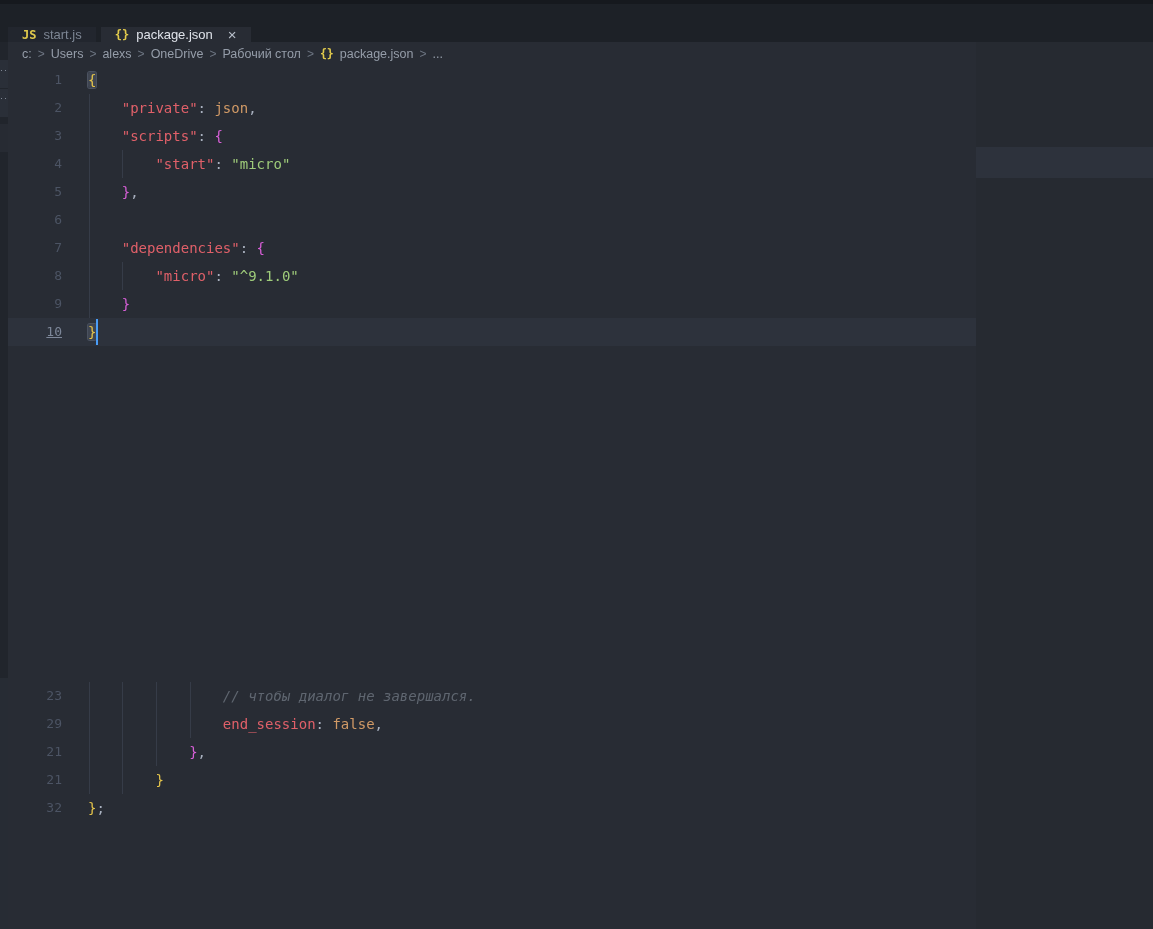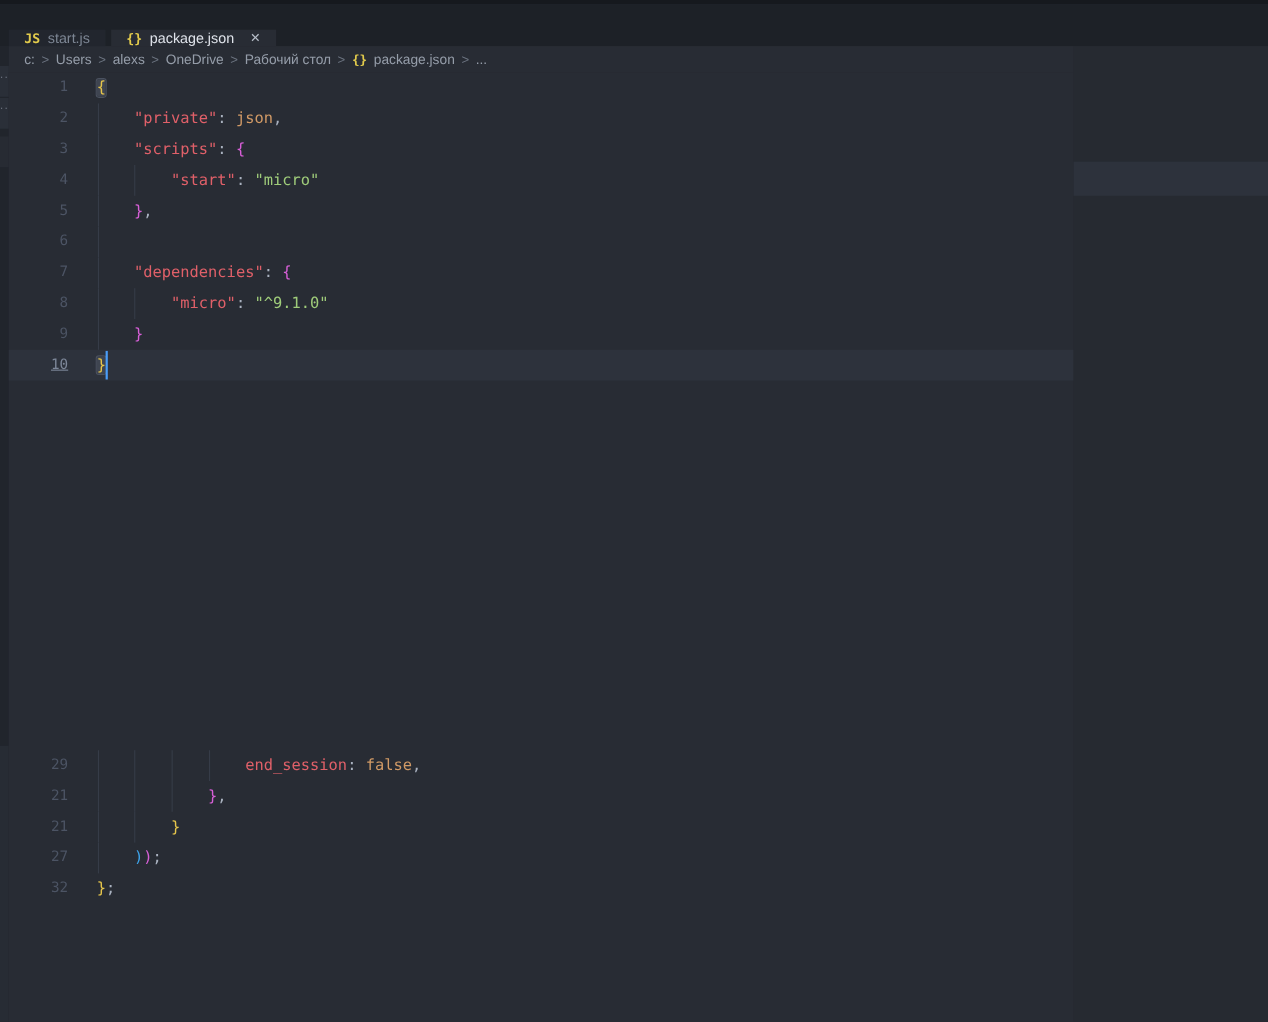--- a/index.html
+++ b/index.html
@@ -134,34 +134,34 @@
         <span class="ln">9</span>
         <span class="code"><i class="guide" style="left: calc(0ch + 0.5px);"></i>    <span class="tk-b2">}</span></span>
       </div>
       <div class="line current">
         <span class="ln active">10</span>
         <span class="code"><span class="tk-b1 box">}</span><i class="cursor"></i></span>
       </div>
     </div>
   <div class="code-block" id="block-1" style="top: 616px;">
       <div class="line">
+        <span class="ln">23</span>
+        <span class="code"><i class="guide" style="left: calc(0ch + 0.5px);"></i><i class="guide" style="left: calc(4ch + 0.5px);"></i><i class="guide" style="left: calc(8ch + 0.5px);"></i><i class="guide" style="left: calc(12ch + 0.5px);"></i>                <span class="tk-comment">// чтобы диалог не завершался.</span></span>
+      </div>
+      <div class="line">
         <span class="ln">29</span>
         <span class="code"><i class="guide" style="left: calc(0ch + 0.5px);"></i><i class="guide" style="left: calc(4ch + 0.5px);"></i><i class="guide" style="left: calc(8ch + 0.5px);"></i><i class="guide" style="left: calc(12ch + 0.5px);"></i>                <span class="tk-key">end_session</span><span class="tk-punc">: </span><span class="tk-const">false</span><span class="tk-punc">,</span></span>
       </div>
       <div class="line">
         <span class="ln">21</span>
         <span class="code"><i class="guide" style="left: calc(0ch + 0.5px);"></i><i class="guide" style="left: calc(4ch + 0.5px);"></i><i class="guide" style="left: calc(8ch + 0.5px);"></i>            <span class="tk-b2">}</span><span class="tk-punc">,</span></span>
       </div>
       <div class="line">
         <span class="ln">21</span>
         <span class="code"><i class="guide" style="left: calc(0ch + 0.5px);"></i><i class="guide" style="left: calc(4ch + 0.5px);"></i>        <span class="tk-b1">}</span></span>
-      </div>
-      <div class="line">
-        <span class="ln">27</span>
-        <span class="code"><i class="guide" style="left: calc(0ch + 0.5px);"></i>    <span class="tk-b3">)</span><span class="tk-b2">)</span><span class="tk-punc">;</span></span>
       </div>
       <div class="line">
         <span class="ln">32</span>
         <span class="code"><span class="tk-b1">}</span><span class="tk-punc">;</span></span>
       </div>
     </div>
 </div>
 
 <div class="editor-right">
   <div class="row-highlight"></div>

